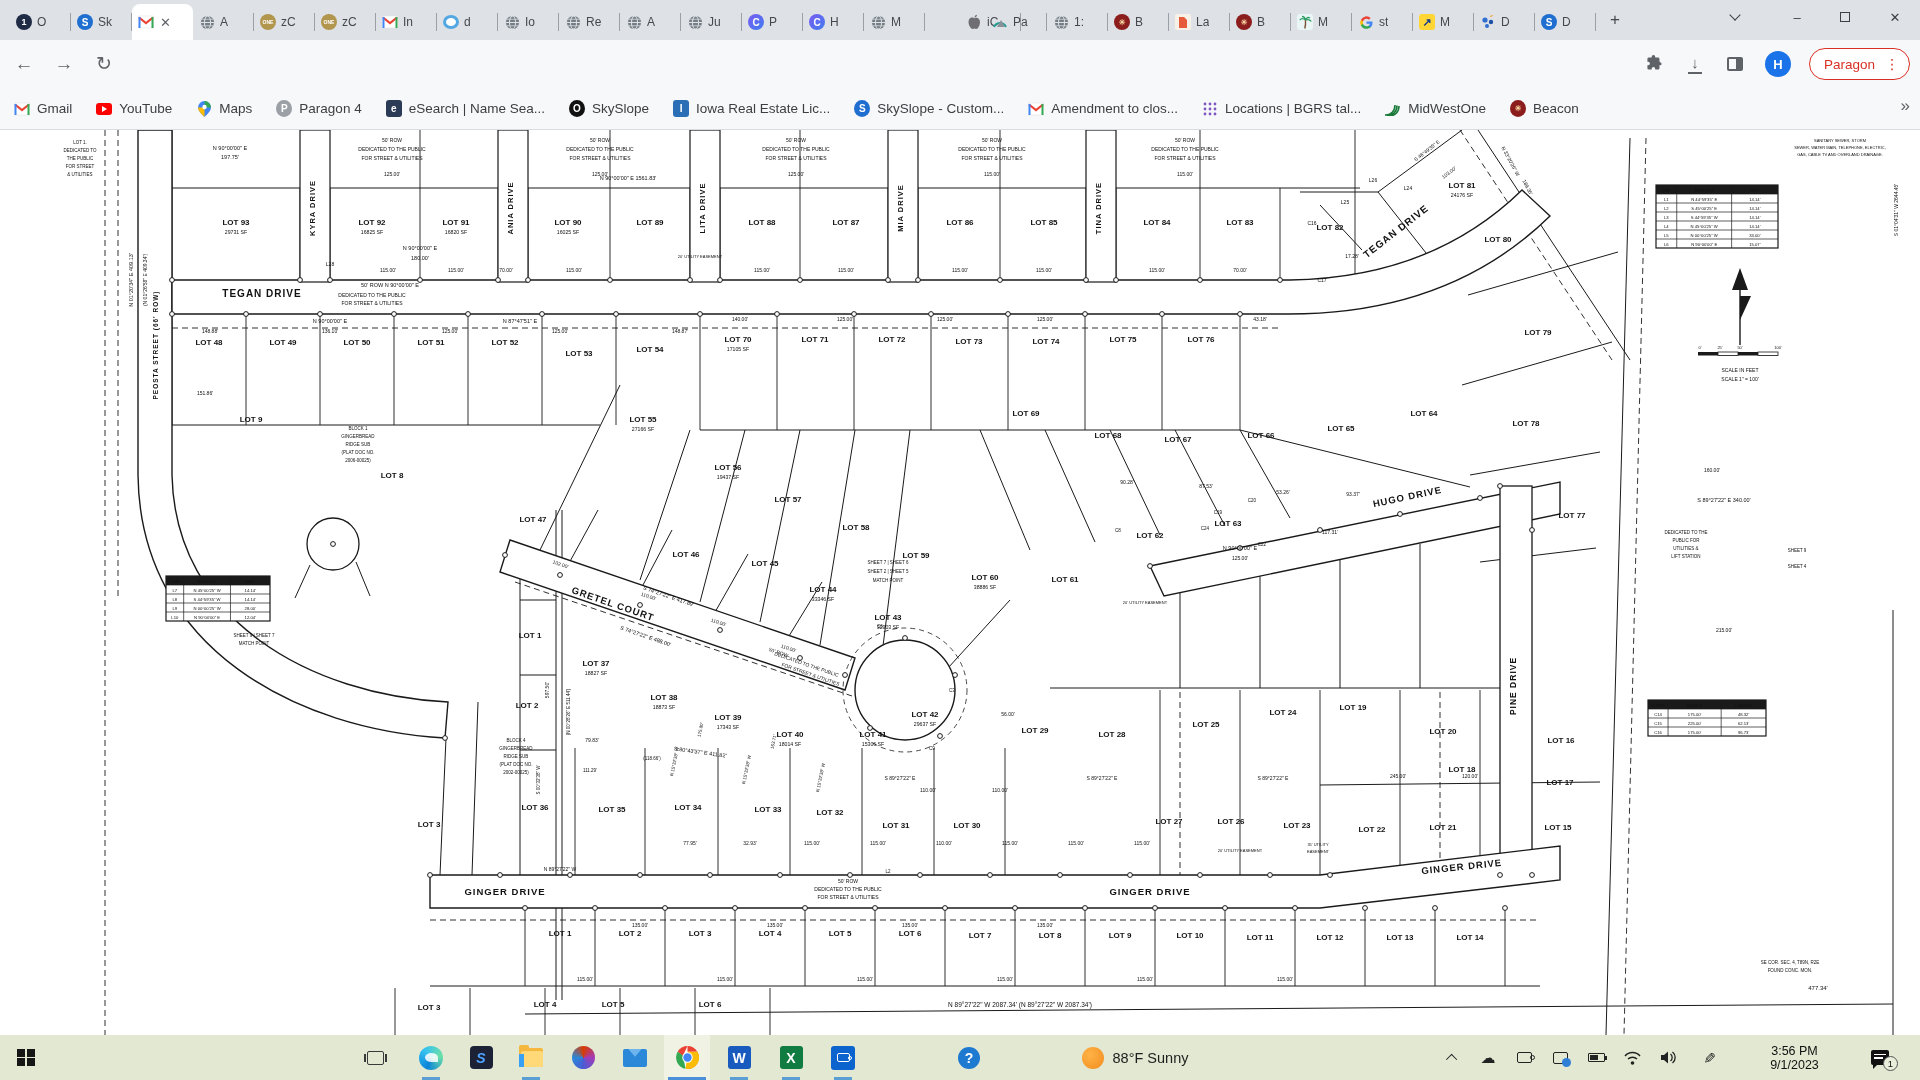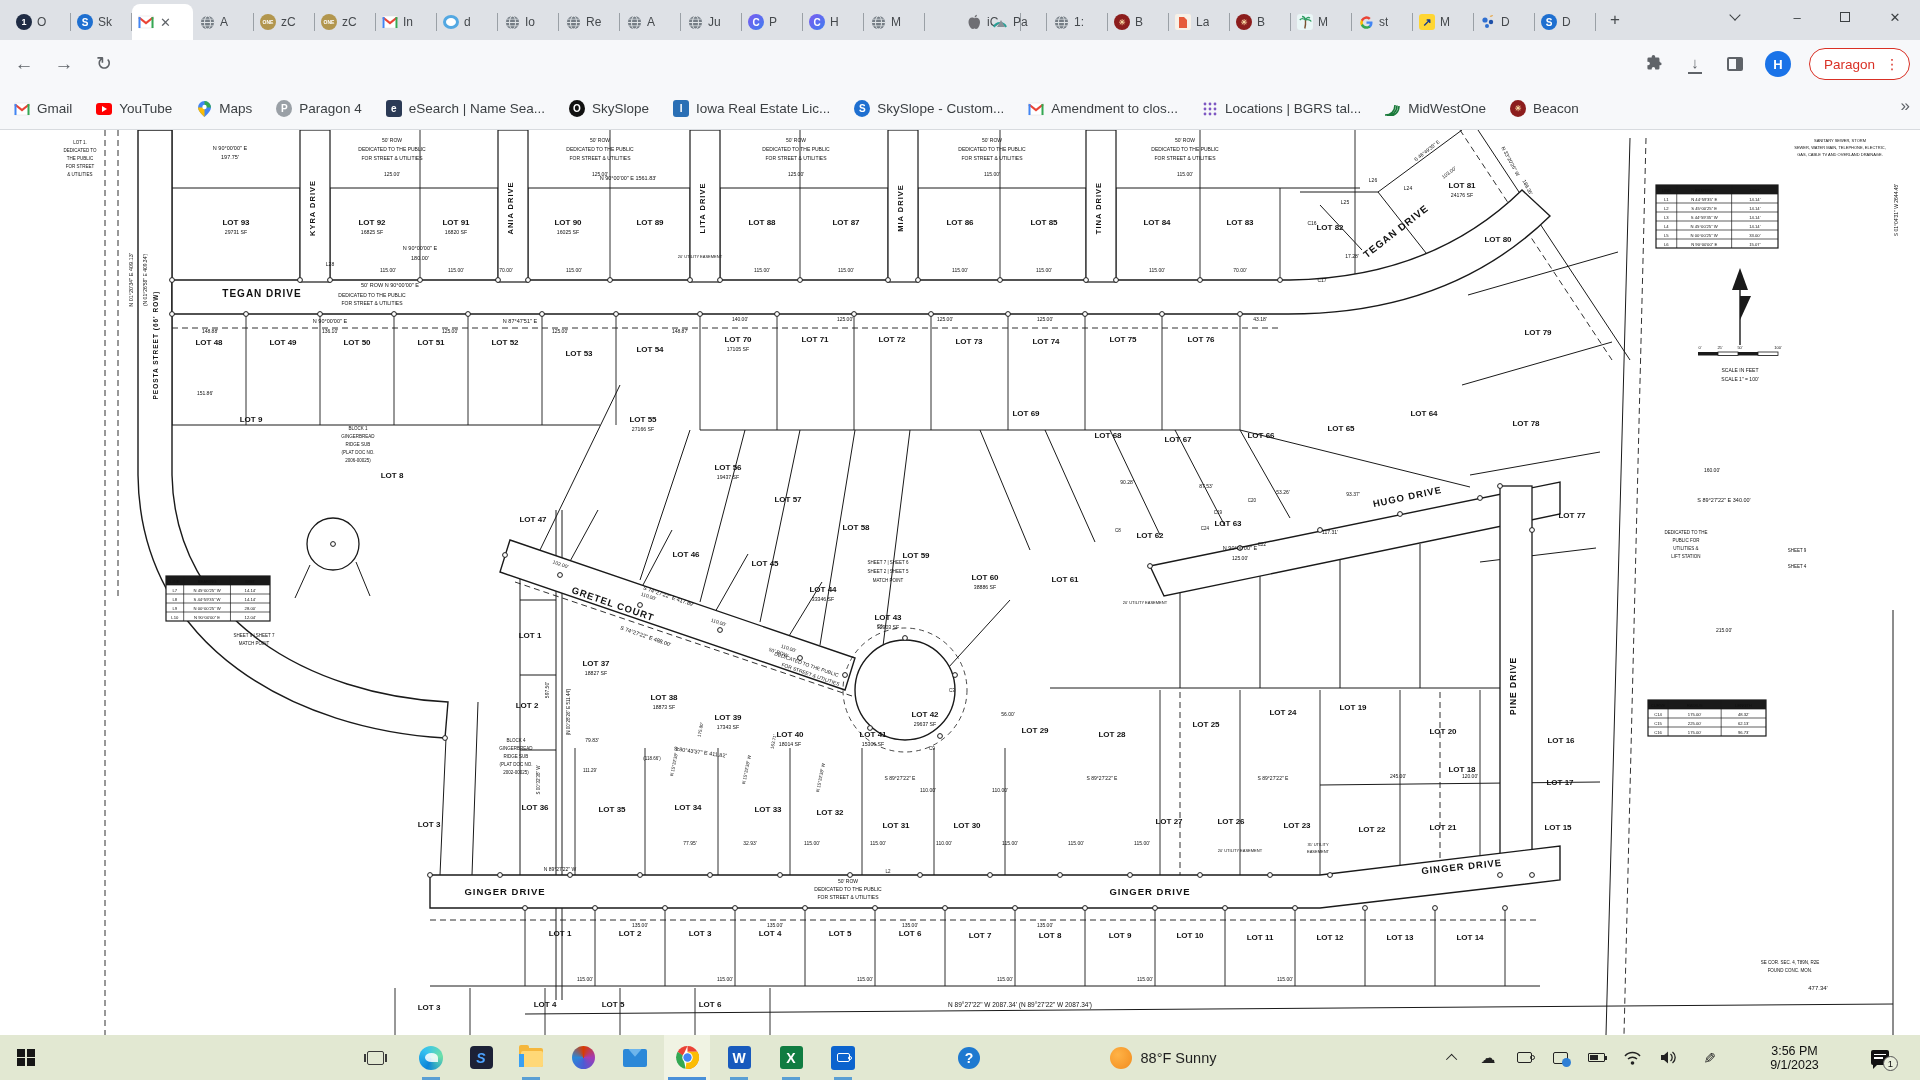--- a/index.html
+++ b/index.html
@@ -1049,21 +1049,21 @@
 
 <div id="taskbar">
   <div class="tb-item" style="left:8px;width:36px">
     <div style="display:grid;grid-template-columns:8px 8px;grid-gap:1.5px;transform:rotate(0deg)">
       <div style="width:8px;height:8px;background:#161616"></div>
           <div style="width:8px;height:8px;background:#161616"></div>
       <div style="width:8px;height:8px;background:#161616"></div>
           <div style="width:8px;height:8px;background:#161616"></div>
     </div>
   </div>
-  <div class="tb-item" style="left:1088px;width:150px">
+  <div class="tb-item" style="left:1060px;width:150px">
     <div style="width:22px;height:22px;border-radius:50%;background:radial-gradient(circle at 35% 35%, #ffb347, #f28c1e)"></div>
     <span style="font-size:14.5px;color:#1f1f1f;margin-left:9px"><span>88°F</span>&nbsp;<span>Sunny</span></span>
   </div>
   <div class="tb-item" style="left:1438px;width:30px">
         <div style="width:8px;height:8px;border-left:1.5px solid #222;border-top:1.5px solid #222;transform:rotate(45deg) translateY(2px)"></div>
       </div>
   <div class="tb-item" style="left:1472px;width:32px">
         <span class="trayglyph">☁</span>
       </div>
   <div class="tb-item" style="left:1508px;width:32px">

